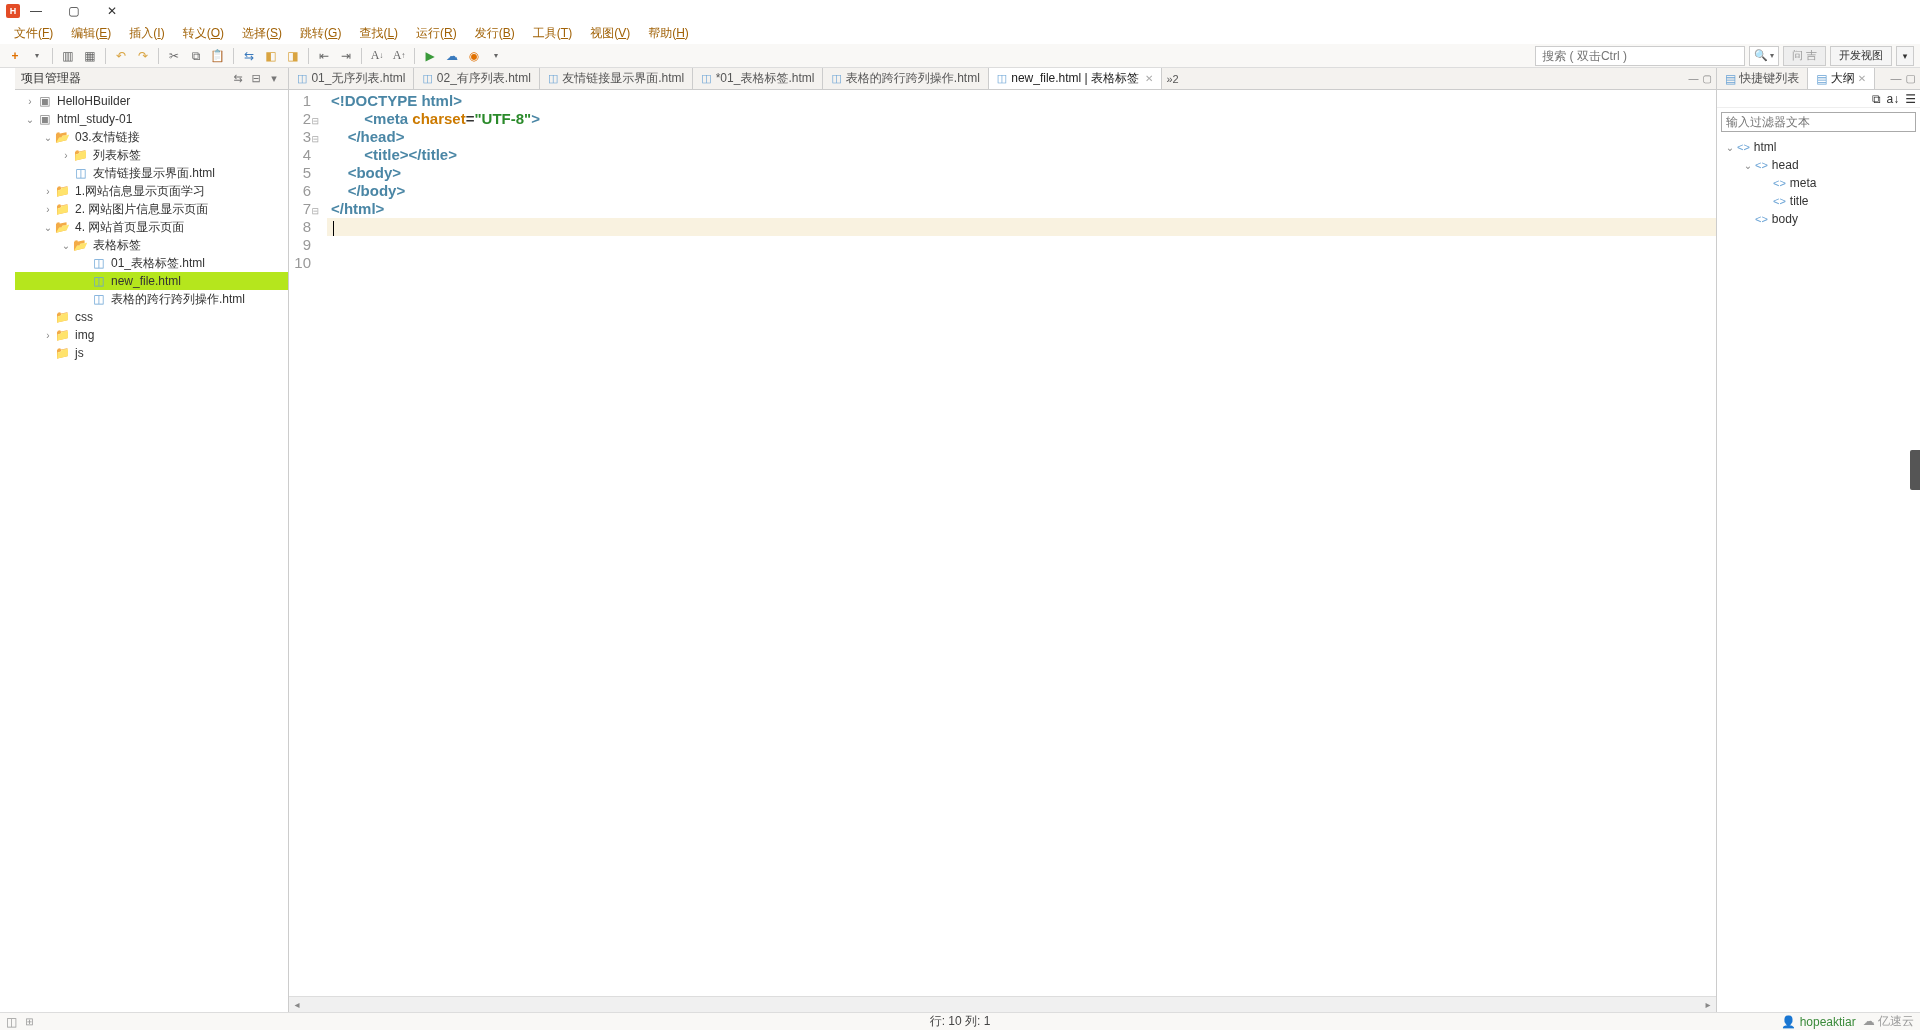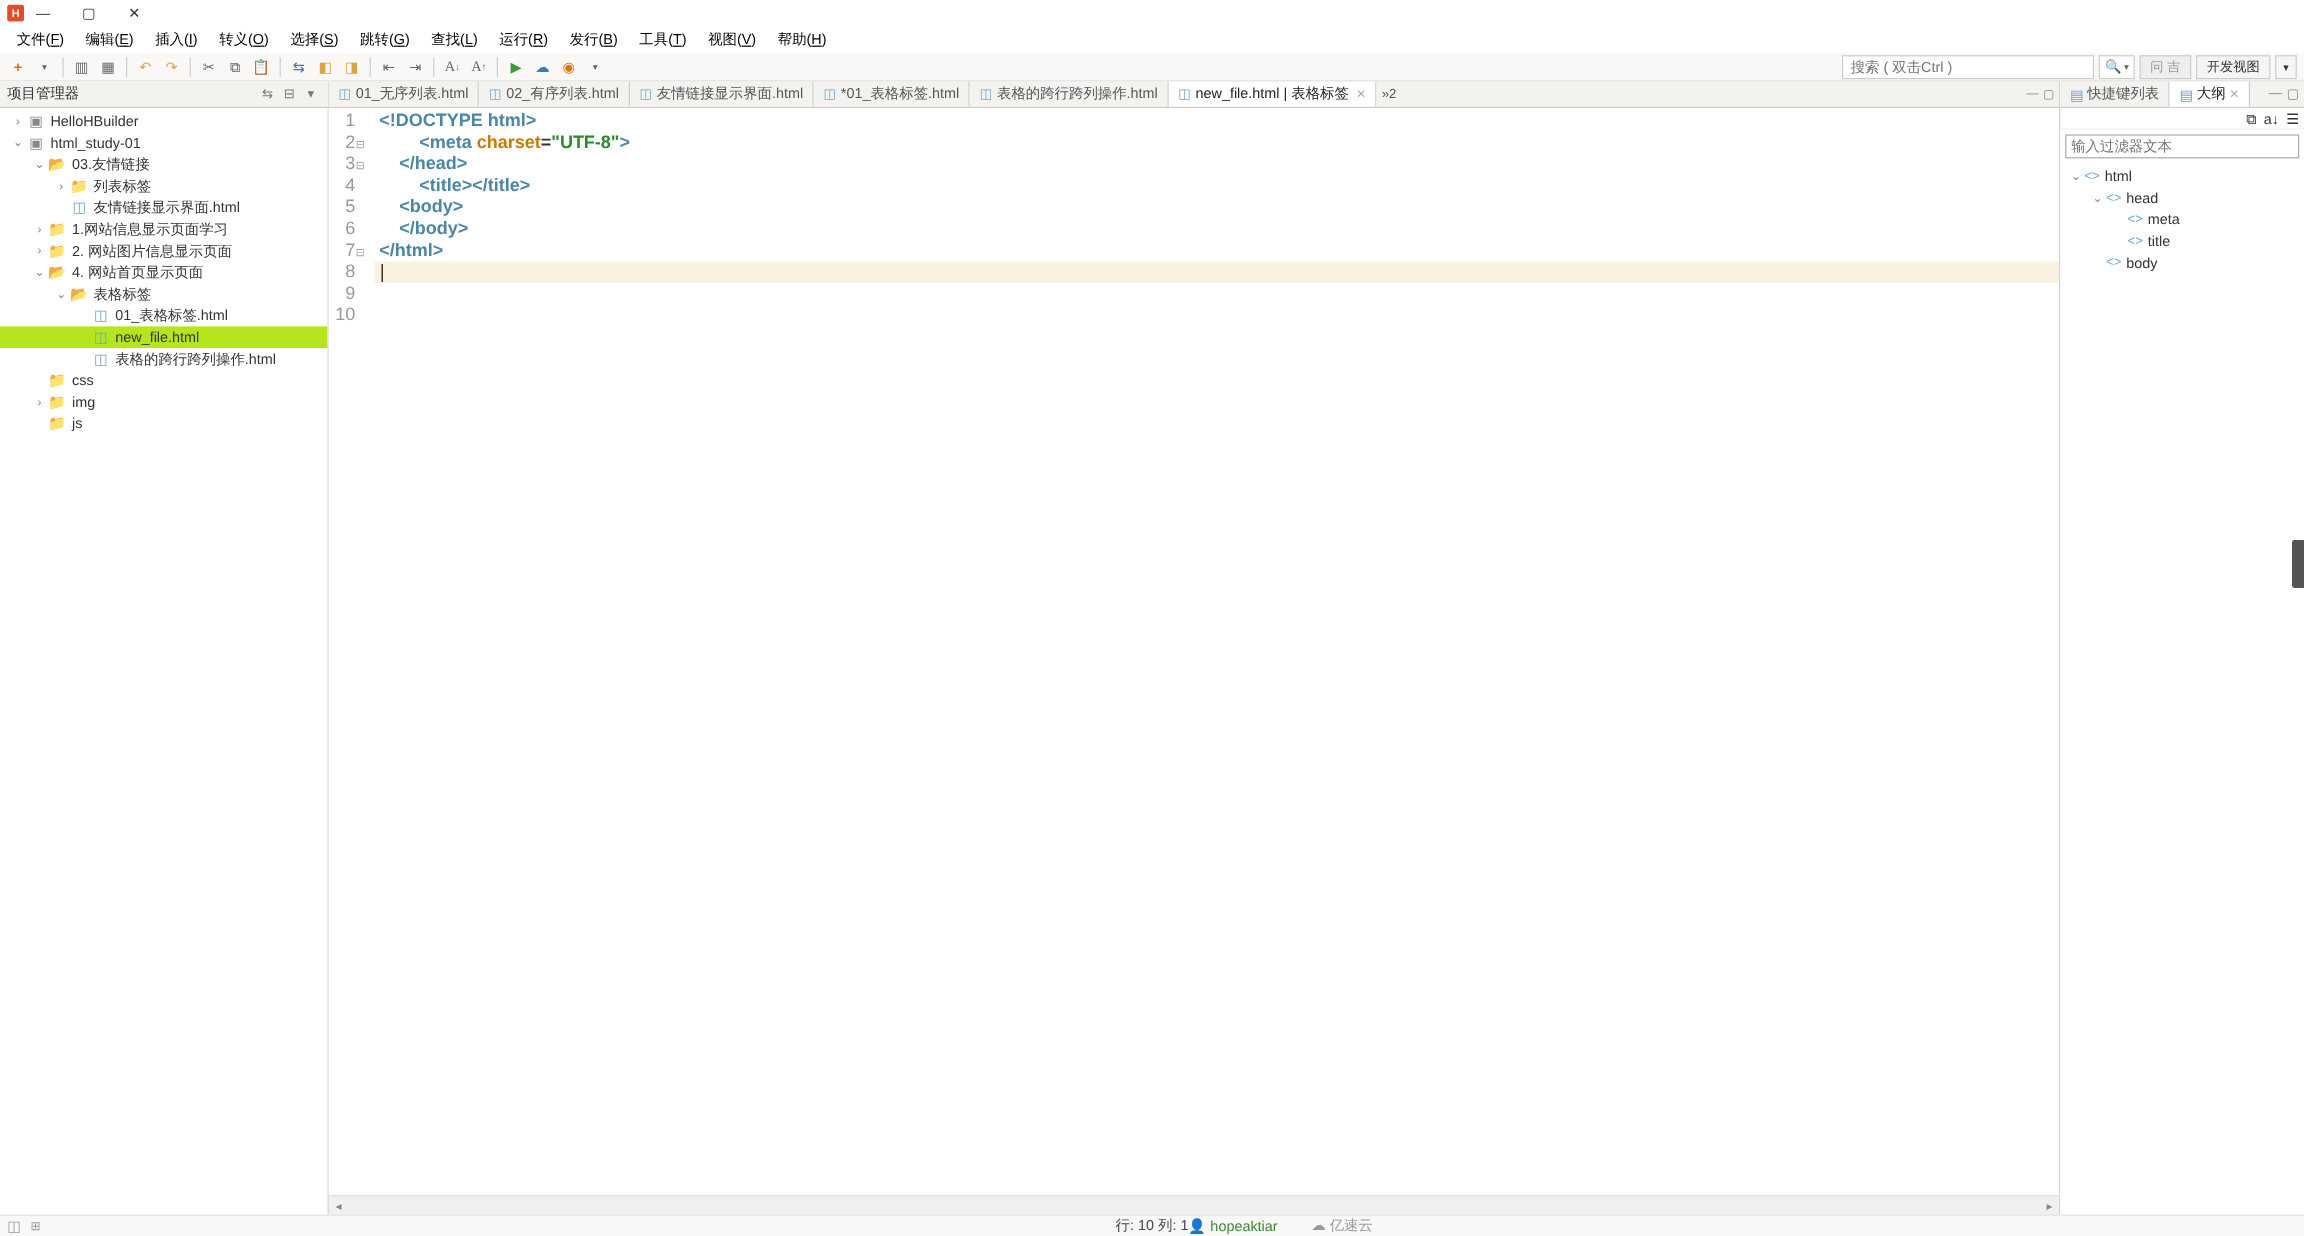--- a/index.html
+++ b/index.html
@@ -7,36 +7,36 @@
 
 
 .titlebar { height: 22px; display: flex; align-items: center; padding: 0 6px; background: #fff; }
 .titlebar .app-icon { width: 14px; height: 14px; background: #e34c26; margin-right: 6px; border-radius: 2px; display: flex; align-items: center; justify-content: center; color: #fff; font-size: 9px; font-weight: bold; }
 .titlebar .title { flex: 1; font-size: 12px; color: #222; }
 .titlebar .win-btns { display: flex; gap: 18px; margin-right: 4px; }
 .titlebar .win-btn { width: 20px; height: 14px; display: flex; align-items: center; justify-content: center; font-size: 12px; color: #333; cursor: pointer; }
 
 
 .menubar { height: 22px; display: flex; align-items: center; padding: 0 6px; gap: 2px; }
-.menubar .menu-item { padding: 2px 8px; font-size: 12px; color: #000000; cursor: pointer; }
+.menubar .menu-item { padding: 2px 8px; font-size: 12px; color: #a16207; cursor: pointer; }
 .menubar .menu-item u { text-decoration: underline; }
 
 
 .toolbar { height: 24px; display: flex; align-items: center; padding: 0 6px; border-bottom: 1px solid #ddd; background: #f9f8f6; gap: 4px; }
 .toolbar .tb-btn { min-width: 18px; height: 18px; display: flex; align-items: center; justify-content: center; font-size: 12px; cursor: pointer; color: #666; }
 .toolbar .tb-sep { width: 1px; height: 16px; background: #ccc; margin: 0 2px; }
 .toolbar .spacer { flex: 1; }
 .toolbar .search-box { width: 210px; height: 20px; border: 1px solid #ccc; padding: 0 6px; font-size: 12px; color: #999; background: #fff; }
 .toolbar .search-drop { height: 20px; border: 1px solid #ccc; padding: 0 4px; font-size: 11px; color: #666; background: #fff; display: flex; align-items: center; gap: 2px; }
 .toolbar .tb-right-btn { height: 20px; padding: 0 8px; border: 1px solid #ccc; font-size: 11px; color: #999; background: #eee; display: flex; align-items: center; }
 .toolbar .tb-right-btn.dev { color: #333; background: #f5f5f5; }
 .toolbar .tb-right-drop { height: 20px; width: 18px; border: 1px solid #ccc; background: #f5f5f5; display: flex; align-items: center; justify-content: center; font-size: 9px; }
 
 
-.main { display: flex; height: calc(1030px - 22px - 22px - 24px - 18px); }
+.main { display: flex; height: calc(1030px - 22px - 22px - 24px - 18px); padding-left: 15px; }
 
 
 .sidebar { width: 274px; border-right: 1px solid #ccc; display: flex; flex-direction: column; background: #fff; }
 .panel-tab { height: 22px; display: flex; align-items: center; padding: 0 6px; background: #f4f2ef; border-bottom: 1px solid #ccc; }
 .panel-tab .label { flex: 1; font-size: 12px; color: #333; }
 .panel-tab .pt-btn { width: 16px; height: 16px; font-size: 11px; color: #777; display: flex; align-items: center; justify-content: center; cursor: pointer; margin-left: 2px; }
 .tree { flex: 1; overflow: auto; padding: 2px 0; }
 .tree-node { display: flex; align-items: center; height: 18px; font-size: 12px; color: #333; cursor: pointer; white-space: nowrap; }
 .tree-node .arrow { width: 14px; text-align: center; color: #888; font-size: 10px; }
 .tree-node .icon { width: 16px; height: 14px; margin-right: 4px; display: inline-flex; align-items: center; justify-content: center; }
@@ -84,21 +84,21 @@
 .filter-box { height: 20px; margin: 4px; border: 1px solid #aaa; font-size: 12px; color: #888; padding: 0 4px; }
 .outline-tree { flex: 1; padding: 2px 0; }
 .outline-node { display: flex; align-items: center; height: 18px; font-size: 12px; color: #333; cursor: pointer; }
 .outline-node .oar { width: 14px; text-align: center; color: #888; font-size: 10px; }
 .outline-node .oic { color: #6aa3d5; margin-right: 4px; font-size: 11px; }
 
 
 .statusbar { height: 18px; background: #f9f8f6; border-top: 1px solid #ddd; display: flex; align-items: center; font-size: 12px; color: #444; padding: 0 6px; }
 .statusbar .sb-left { flex: 1; display: flex; gap: 8px; align-items: center; color: #999; }
 .statusbar .sb-center { flex: 0 0 auto; }
-.statusbar .sb-right { flex: 1; display: flex; gap: 28px; align-items: center; }
+.statusbar .sb-right { flex: 1; display: flex; justify-content: flex-end; gap: 7px; align-items: center; }
 .statusbar .user { color: #3a8a3a; }
 .statusbar .cloud { color: #999; }
 
 .right-handle { position: absolute; right: 0; top: 450px; width: 10px; height: 40px; background: #555; border-radius: 2px 0 0 2px; }
 </style>
 </head>
 <body>
 
 <div class="titlebar">
   <div class="app-icon">H</div>

